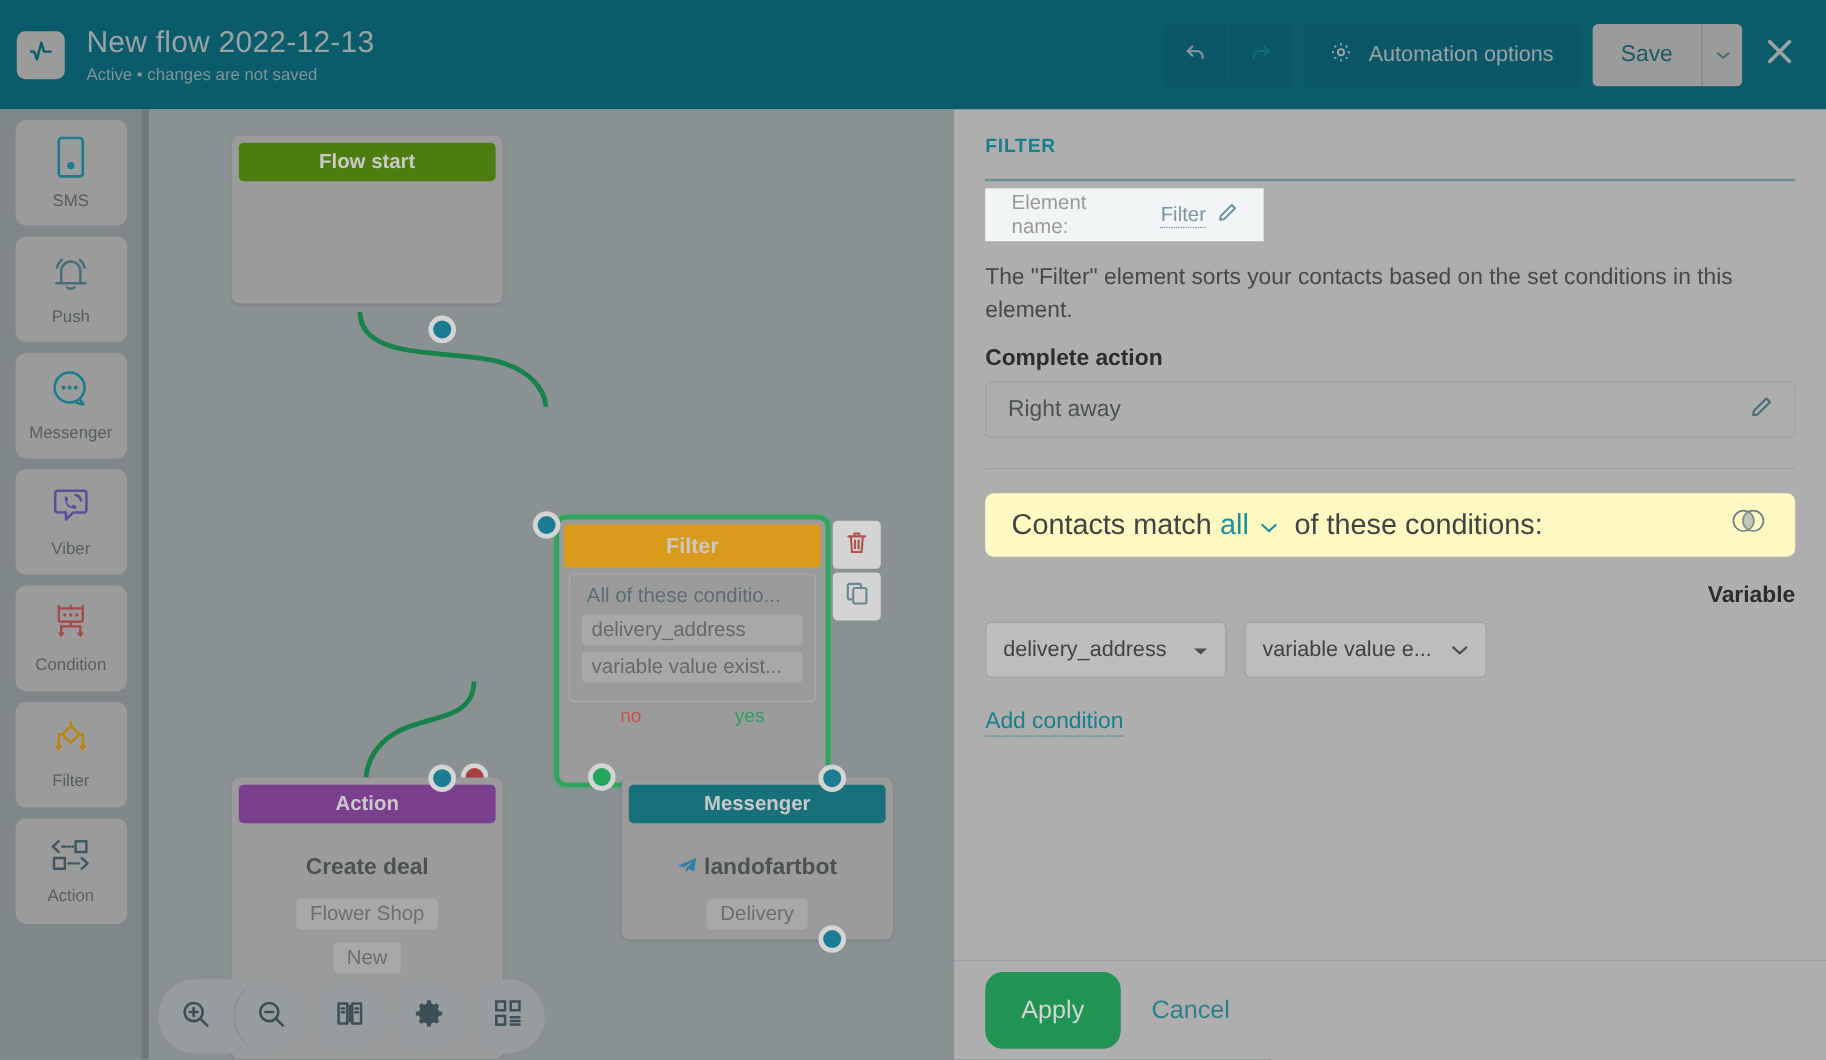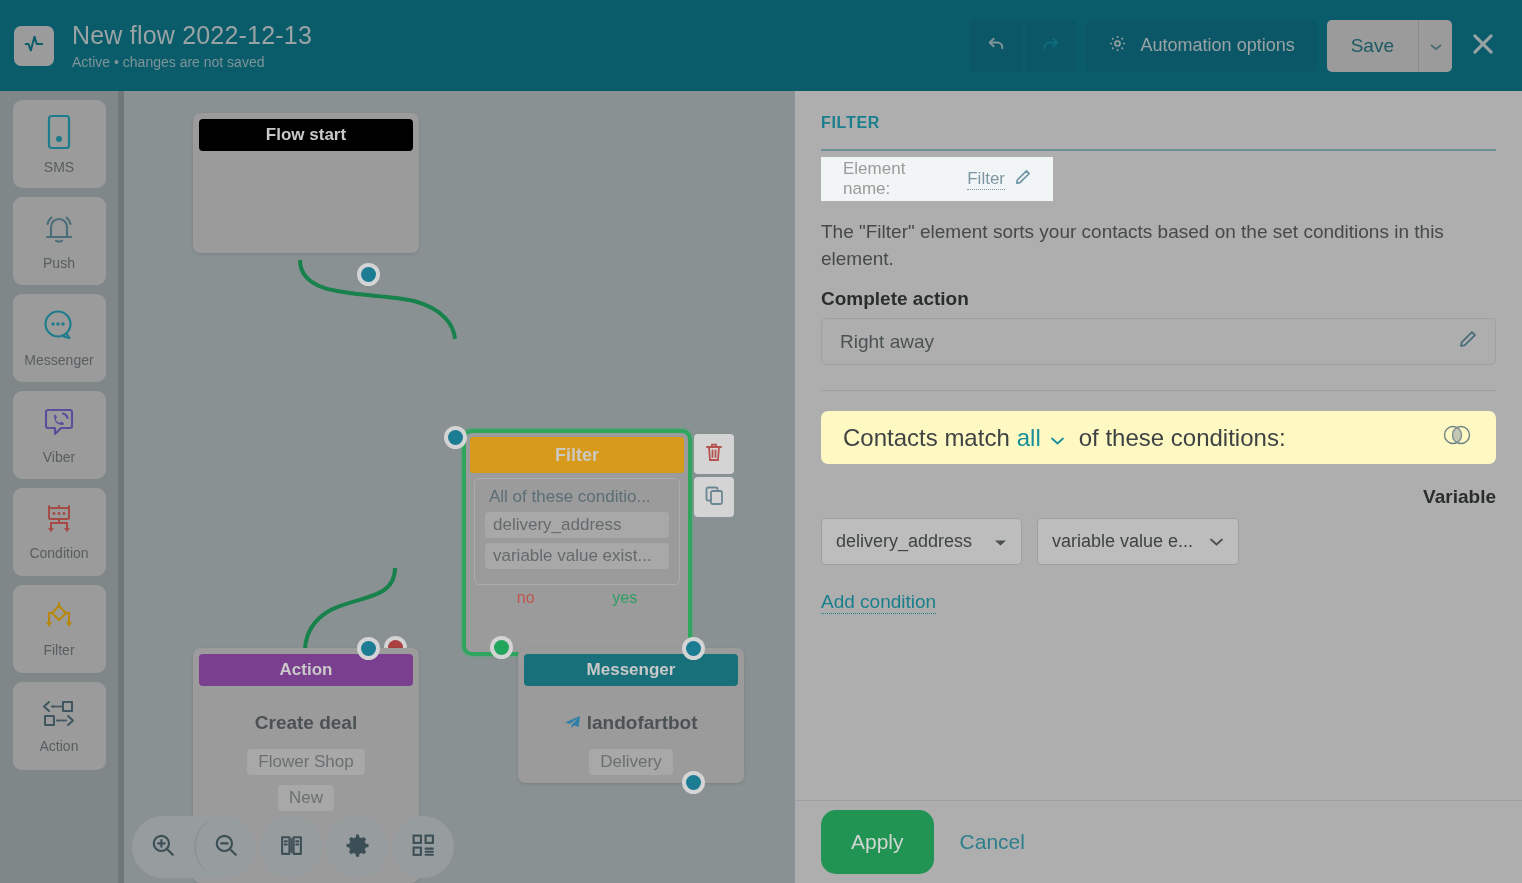--- a/index.html
+++ b/index.html
@@ -357,21 +357,21 @@
 
   <div class="canvas">
 
     <svg width="671" height="792" style="position:absolute;left:0;top:0;">
       <path d="M176 169 C176 210, 250 200, 290 210 C320 218, 330 235, 331 248" fill="none" stroke="#17824c" stroke-width="4"></path>
       <path d="M271 477 C271 510, 230 505, 205 520 C188 530, 182 545, 181 557" fill="none" stroke="#17824c" stroke-width="4"></path>
       <path d="M377 477 C377 510, 440 505, 470 520 C495 532, 506 545, 506 557" fill="none" stroke="#17824c" stroke-width="4"></path>
     </svg>
 
     <div class="node" style="left:69px;top:22px;width:226px;height:140px;">
-      <div class="node-head" style="background:#000000;">Flow start</div>
+      <div class="node-head" style="background:#4d7c0f;">Flow start</div>
       <div class="dot" style="left:164px;top:150px;">
           <i style="background:#1b7c94;"></i>
         </div>
     </div>
 
     <div class="filter-node">
       <div class="filter-head">Filter</div>
       <div class="filter-inner">
         <div class="filter-cond-title">All of these conditio...</div>
         <span class="filter-chip">delivery_address</span>

